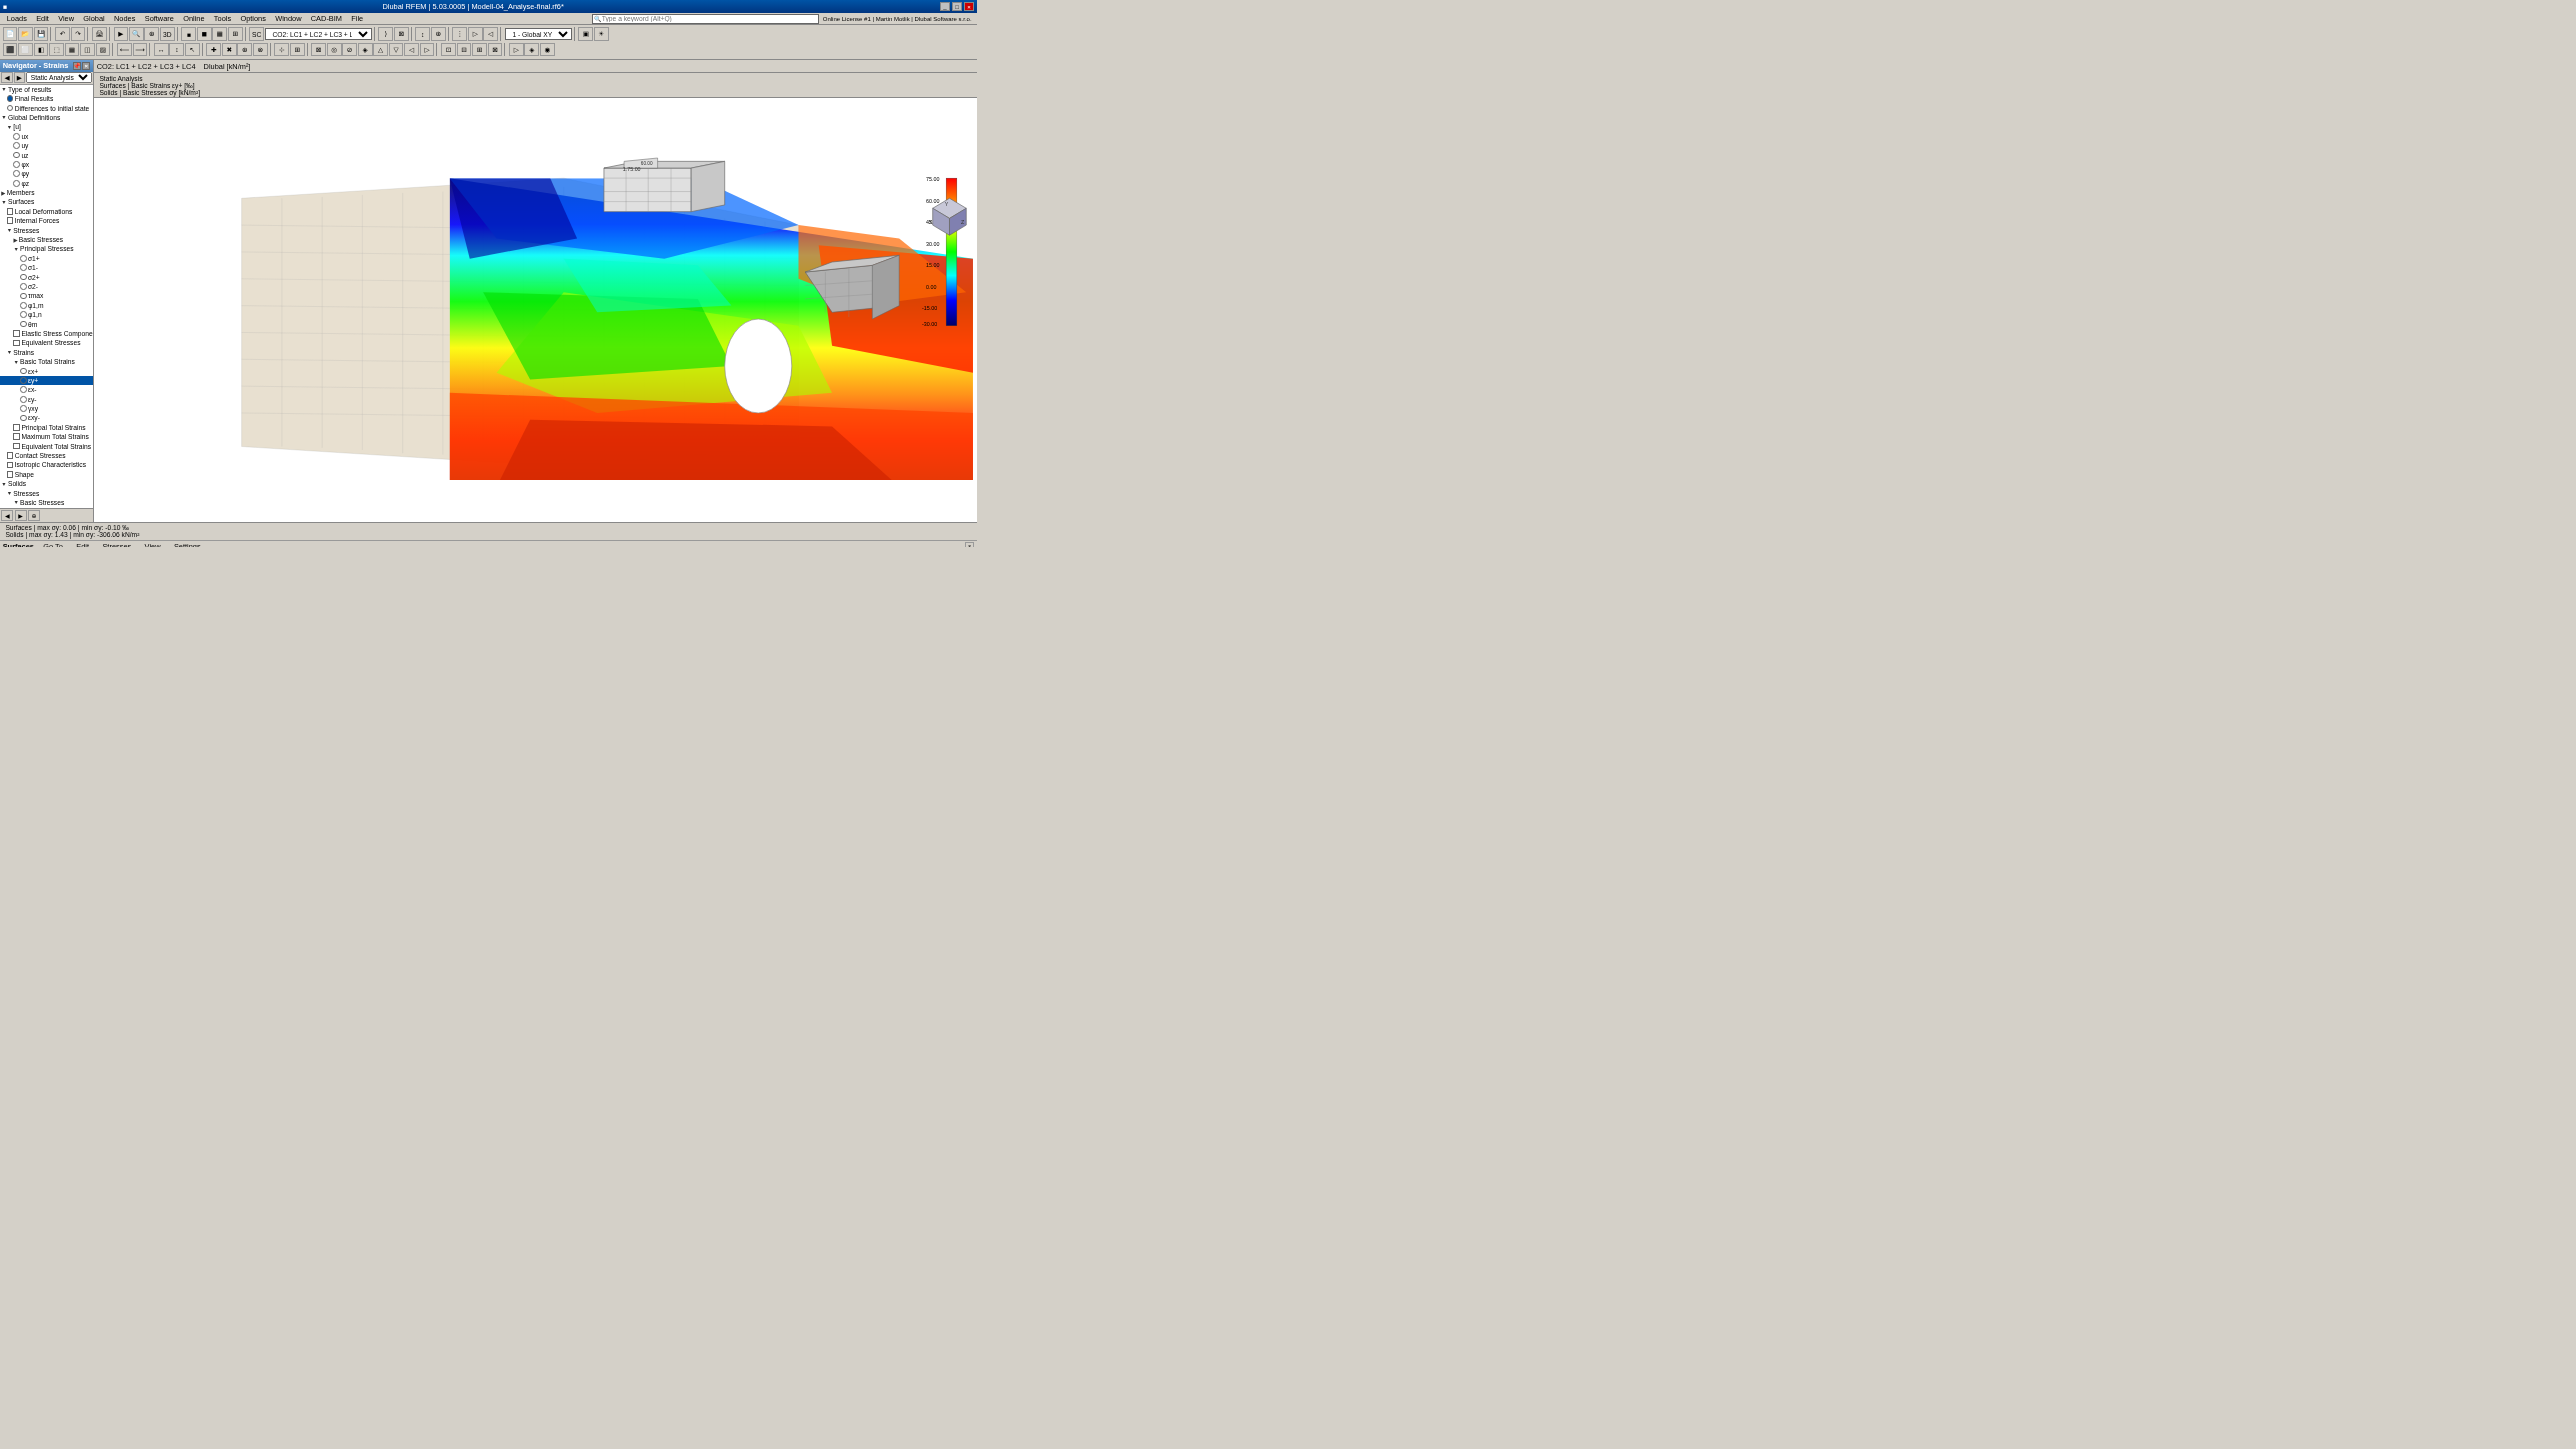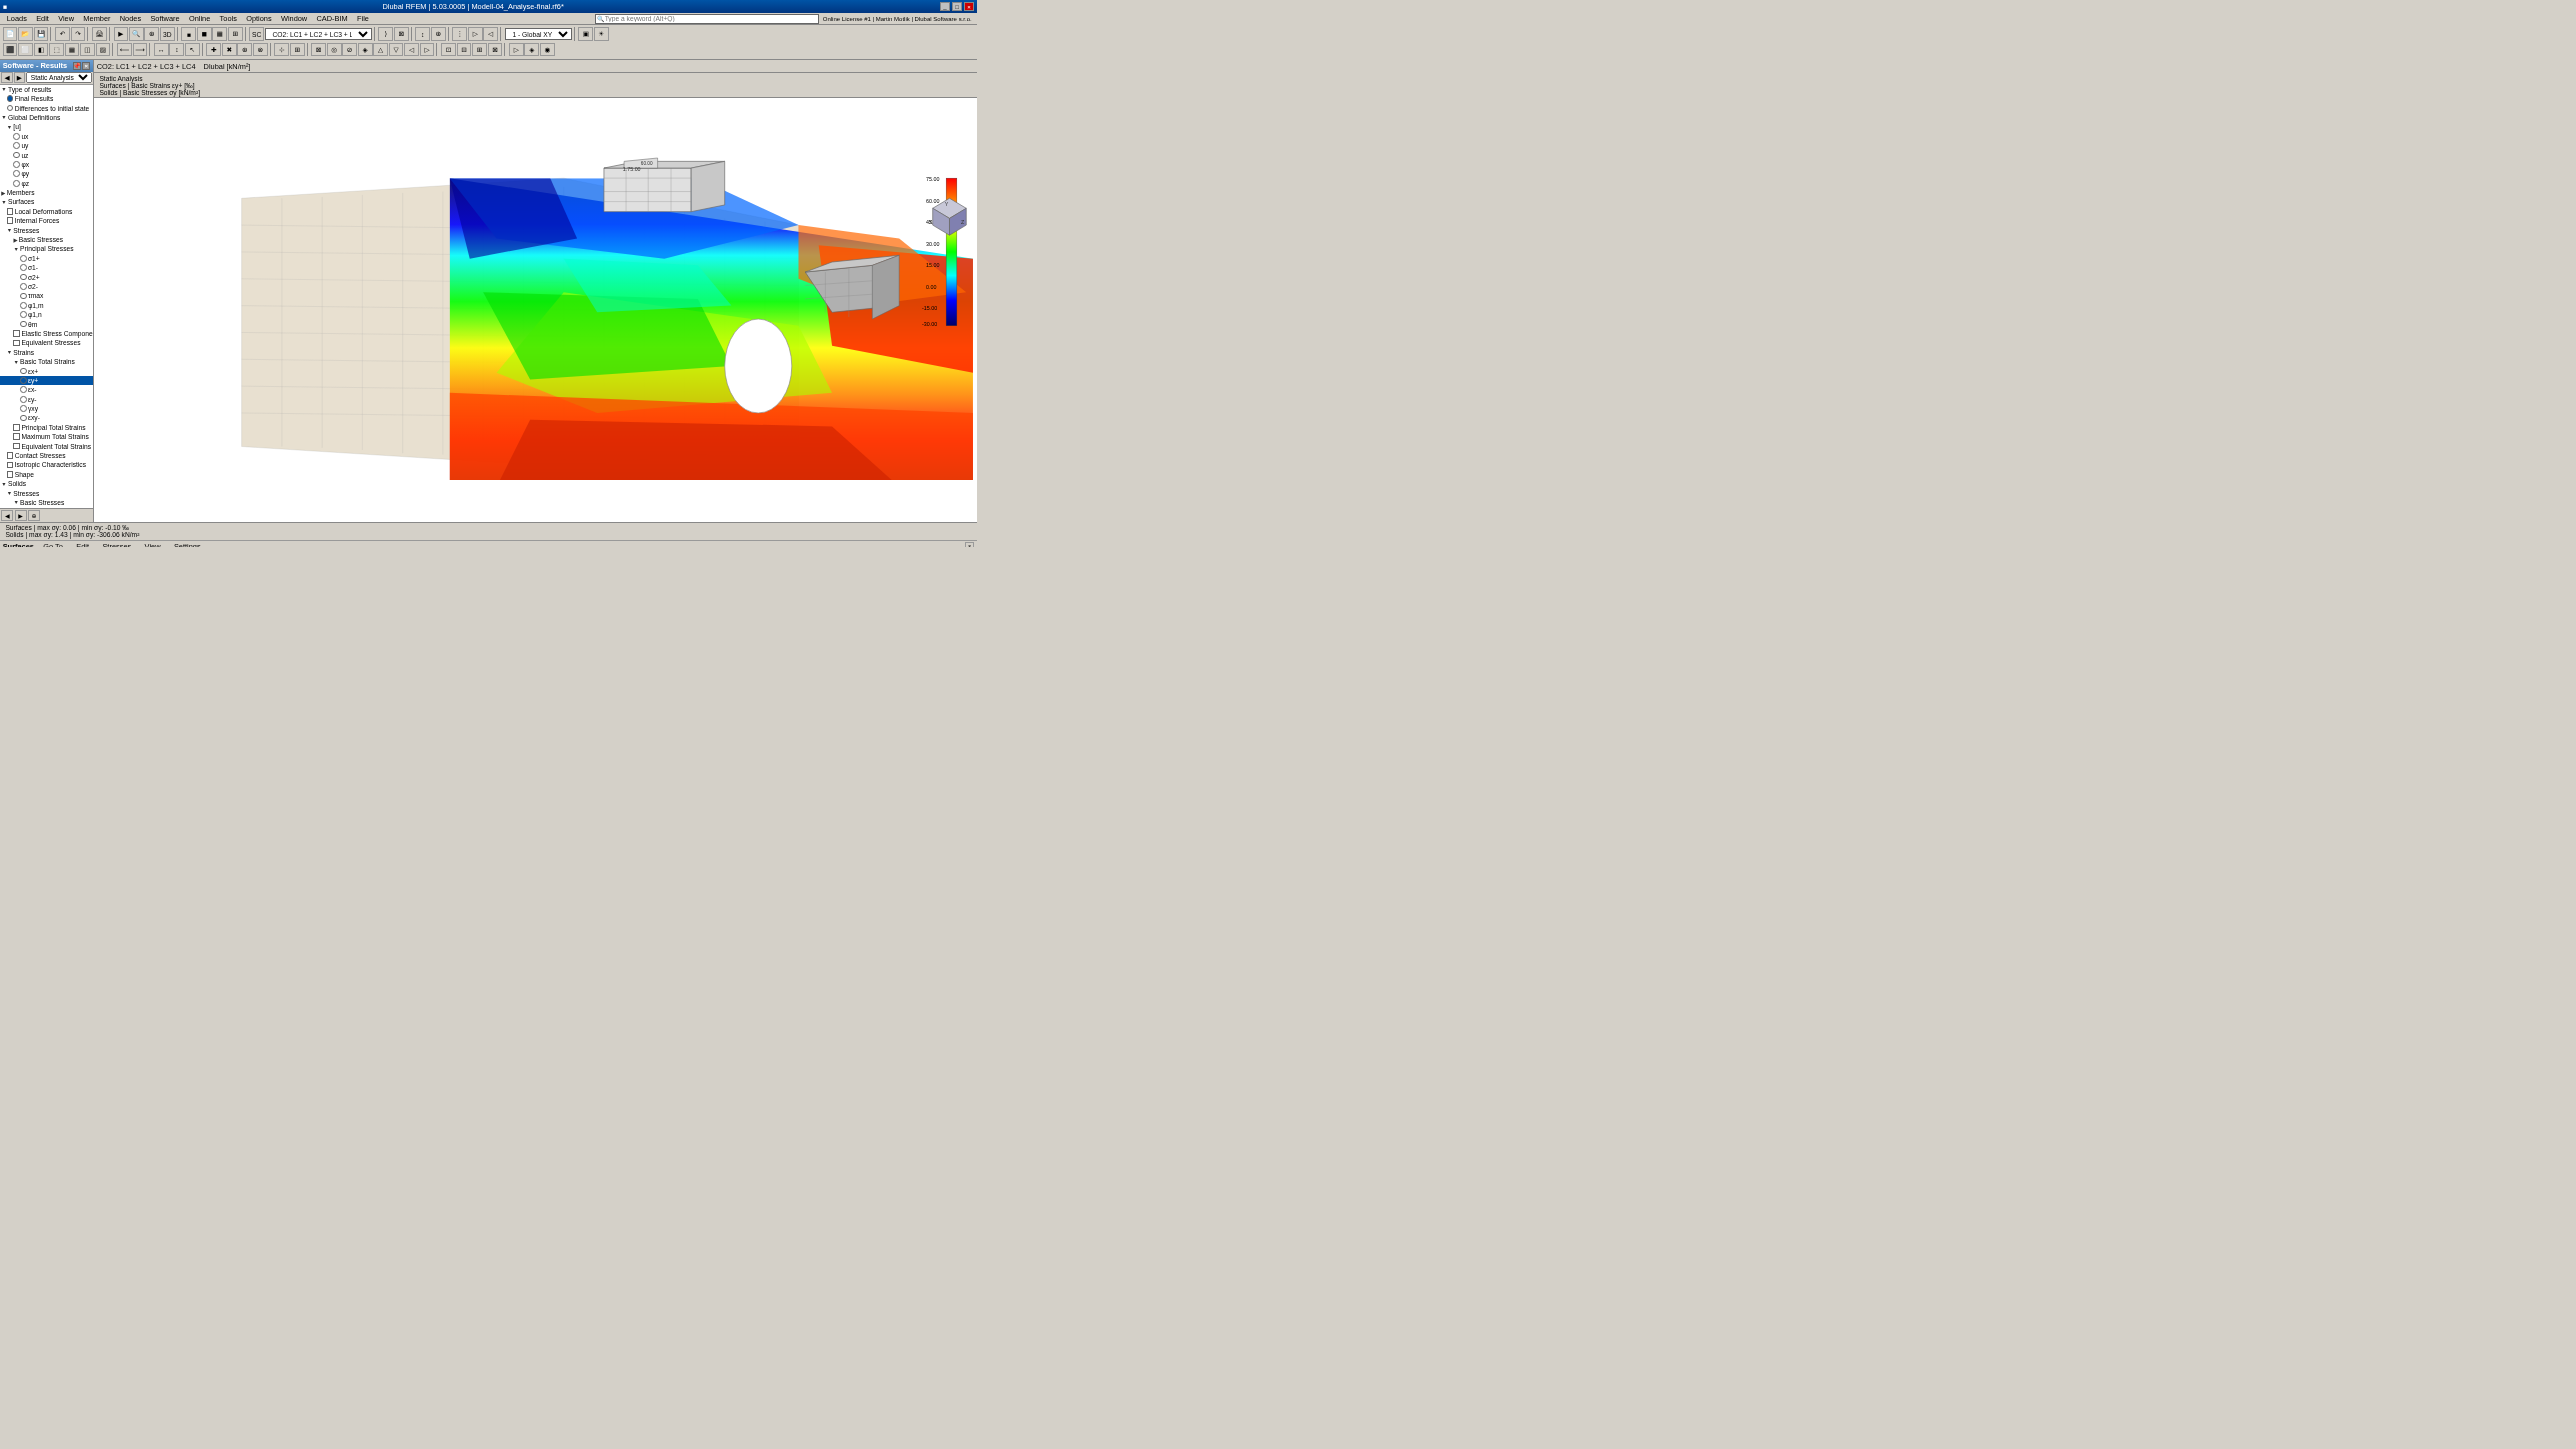--- a/index.html
+++ b/index.html
@@ -354,21 +354,21 @@
     <div class="win-btn">_</div>
     <div class="win-btn">□</div>
     <div class="win-btn" style="background:#c00;color:white;">×</div>
   </div>
 </div>
 
 <div id="menu-bar">
   <span class="menu-item">Loads</span>
   <span class="menu-item">Edit</span>
   <span class="menu-item">View</span>
-  <span class="menu-item">Member</span>
+  <span class="menu-item">Global</span>
   <span class="menu-item">Nodes</span>
   <span class="menu-item">Software</span>
   <span class="menu-item">Online</span>
   <span class="menu-item">Tools</span>
   <span class="menu-item">Options</span>
   <span class="menu-item">Window</span>
   <span class="menu-item">CAD-BIM</span>
   <span class="menu-item">File</span>
   <div style="flex:1;"></div>
   <div id="search-bar">
@@ -465,21 +465,21 @@
     <div class="tb-btn">▷</div>
     <div class="tb-btn">◈</div>
     <div class="tb-btn">◉</div>
   </div>
 </div>
 
 <div id="main-layout">
 
   <div id="navigator">
     <div id="nav-header">
-      <span>Software - Results</span>
+      <span>Navigator - Strains</span>
       <div style="display:flex;gap:1.3px;">
         <div style="width:8px;height:8px;background:#999;border:0.7px solid #666;cursor:pointer;font-size:6px;display:flex;align-items:center;justify-content:center;">📌</div>
         <div style="width:8px;height:8px;background:#999;border:0.7px solid #666;cursor:pointer;font-size:6px;display:flex;align-items:center;justify-content:center;">×</div>
       </div>
     </div>
     <div id="nav-toolbar">
       <div class="tb-btn" style="width:12px;height:10.7px;">◀</div>
       <div class="tb-btn" style="width:12px;height:10.7px;">▶</div>
       <select style="font-size:6.7px;height:10.7px;flex:1;">
         <option>Static Analysis</option>

